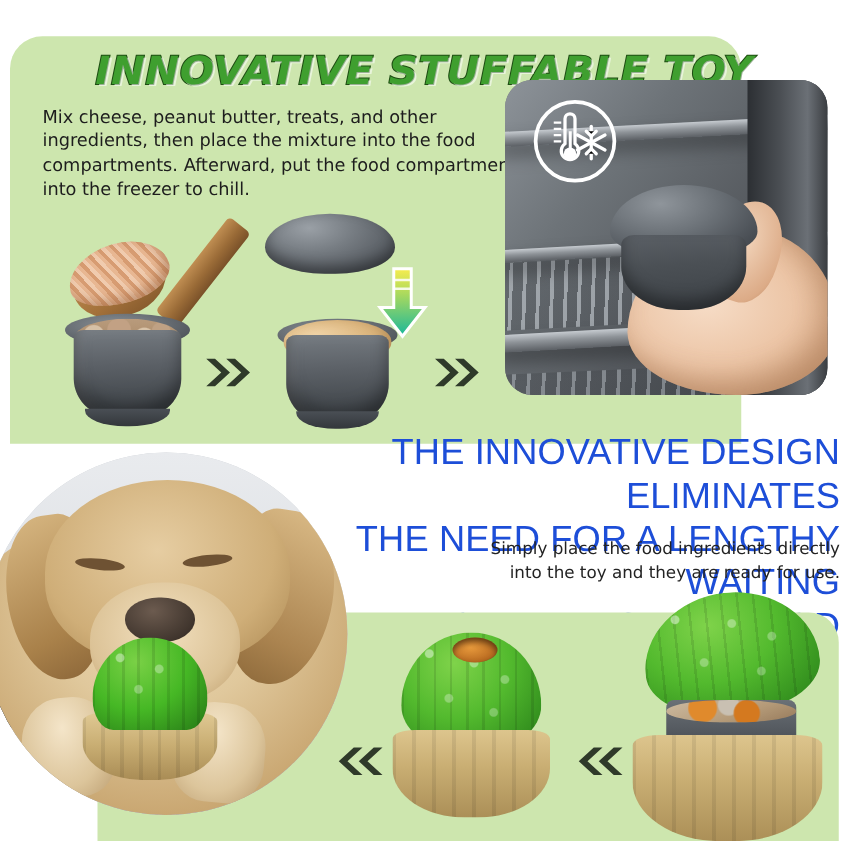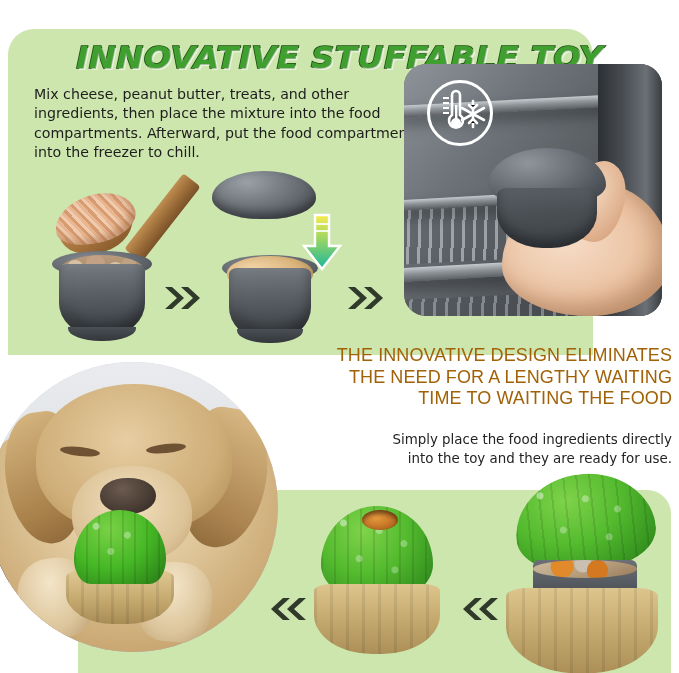--- a/index.html
+++ b/index.html
@@ -186,23 +186,23 @@
   
   .chev { position: absolute; display: flex; }
   .chev svg { display: block; }
   .arrow-down { position: absolute; }
 
   
   .heading2 {
     position: absolute; left: 200px; top: 345px; width: 472px;
     text-align: right;
     font-family: "Liberation Sans", sans-serif;
-    font-size: 18px; line-height: 1.2;
+    font-size: 29px; line-height: 1.2;
     font-weight: 400;
-    color: #a16207;
+    color: #1d4ed8;
     letter-spacing: .1px;
   }
   .subcopy {
     position: absolute; left: 300px; top: 430px; width: 372px;
     text-align: right;
     font-family: "DejaVu Sans", sans-serif;
     font-size: 13.4px; line-height: 1.42;
     color: #232323;
   }
 

